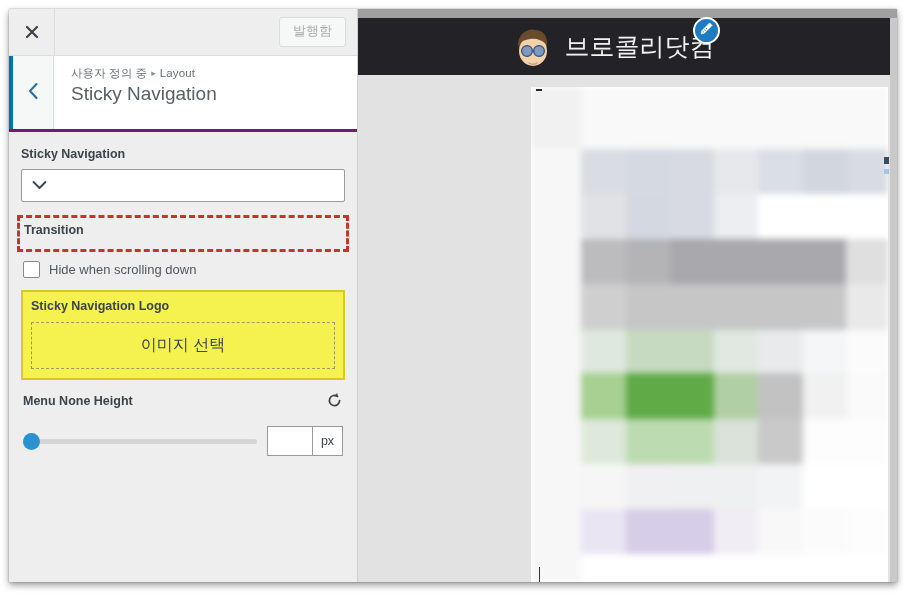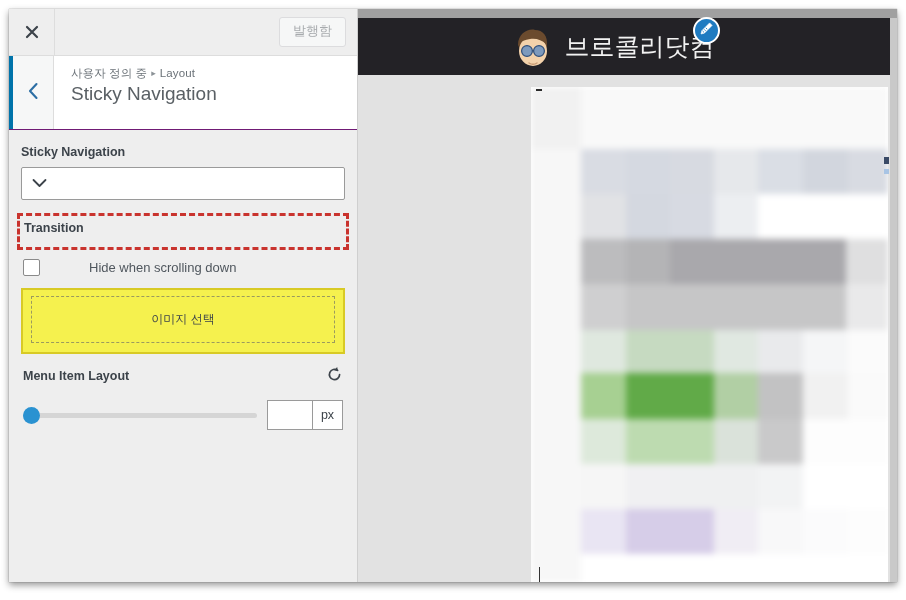--- a/index.html
+++ b/index.html
@@ -78,21 +78,21 @@
     line-height: 1.3;
     cursor: default;
     font-family: "Liberation Sans", sans-serif;
   }
 
   
   .cust-header {
     position: relative;
     height: 73px;
     background: #ffffff;
-    border-bottom: 1px solid #701a75;
+    border-bottom: 3px solid #701a75;
     display: flex;
     align-items: stretch;
   }
   .back-btn {
     width: 45px;
     flex: 0 0 45px;
     background: #f6f7f7;
     border-right: 1px solid #ddd;
     border-left: 4px solid #0073aa;
     box-sizing: border-box;
@@ -175,21 +175,20 @@
     box-sizing: border-box;
   }
   .highlight-red .ctrl-label { }
   .highlight-red .select-wrap { margin-bottom: 1px; }
 
   
   .checkbox-row {
     display: flex;
     align-items: center;
     margin: 9px 0 12px 2px;
-    gap: 40px;
   }
   .cb-box {
     width: 15px;
     height: 15px;
     border: 1px solid #8a8a8a;
     background: #fff;
     border-radius: 2px;
     flex: 0 0 15px;
     cursor: pointer;
   }
@@ -210,21 +209,21 @@
   .logo-box .ctrl-label {
     color: #3c434a;
     margin-bottom: 6px;
   }
   .logo-dropzone {
     border: 1px dashed #9b9b5e;
     height: 47px;
     display: flex;
     align-items: center;
     justify-content: center;
-    font-size: 12px;
+    font-size: 16px;
     color: #3c434a;
     cursor: pointer;
     box-sizing: border-box;
   }
 
   
   .slider-head {
     display: flex;
     align-items: center;
     margin: 12px 2px 0 2px;
@@ -467,26 +466,27 @@
         <div class="highlight-red">
           <div class="ctrl-label">Transition</div>
         </div>
 
         <div class="checkbox-row">
           <span class="cb-box"></span>
           <span class="cb-text">Hide when scrolling down</span>
         </div>
 
         <div class="logo-box">
+          <div class="ctrl-label">Sticky Navigation Logo</div>
           <div class="logo-dropzone">이미지 선택</div>
         </div>
 
         <div>
           <div class="slider-head">
-            <div class="ctrl-label">Menu Item Layout</div>
+            <div class="ctrl-label">Menu None Height</div>
             <span class="reset-icon">
               <svg width="17" height="17" viewBox="0 0 17 17">
                 <path d="M13.6 8.5 a5.1 5.1 0 1 1 -2.0 -4.05" stroke="#3c434a" stroke-width="1.7" fill="none" stroke-linecap="round"></path>
                 <path d="M11.2 1.0 L11.9 4.9 L8.2 4.2" fill="#3c434a"></path>
               </svg>
             </span>
           </div>
           <div class="slider-row">
             <div class="slider-track-wrap">
               <div class="slider-track"></div>

